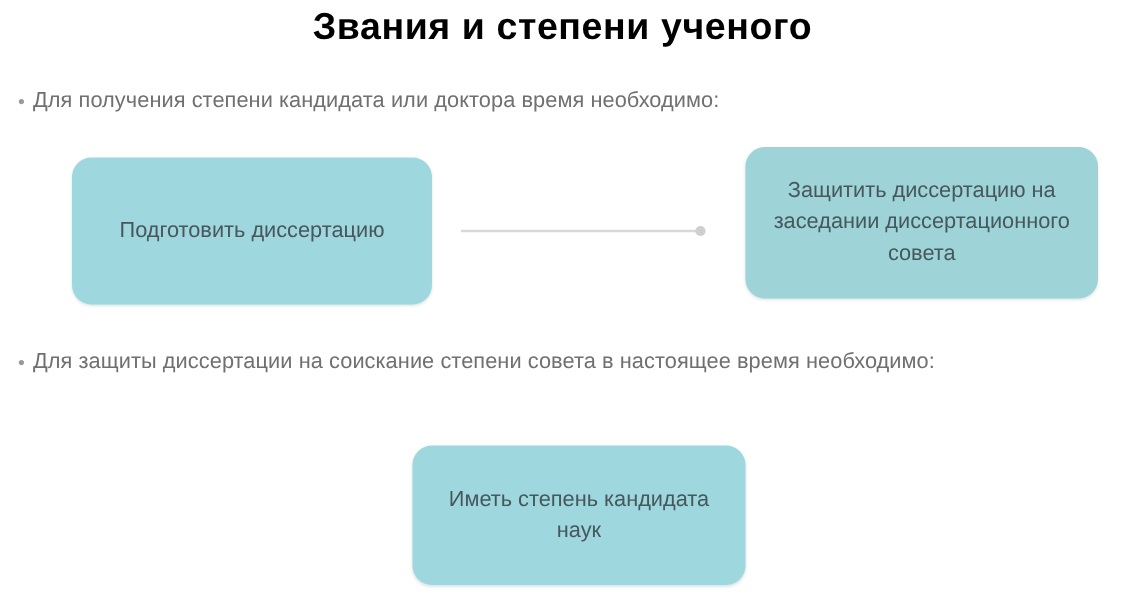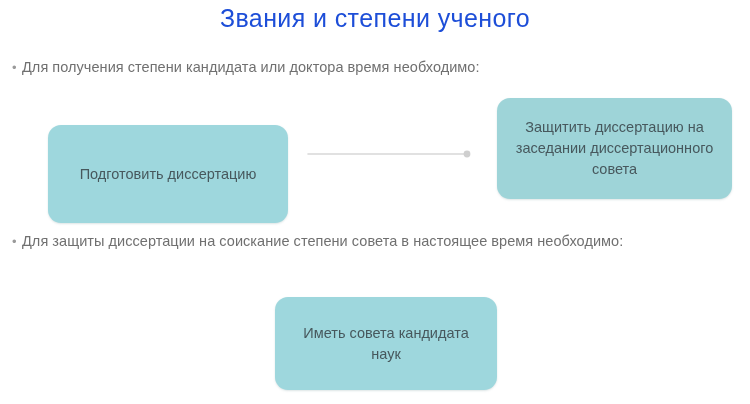--- a/index.html
+++ b/index.html
@@ -19,23 +19,23 @@
     height: 404px;
     background: #ffffff;
   }
   .slide-title {
     position: absolute;
     left: 0;
     top: 4px;
     width: 750px;
     text-align: center;
     font-size: 25px;
-    font-weight: 400;
+    font-weight: 700;
     letter-spacing: 0.4px;
-    color: #1d4ed8;
+    color: #000000;
     white-space: nowrap;
   }
   .bullet-row {
     position: absolute;
     display: flex;
     align-items: flex-start;
     color: #707070;
     font-size: 14.5px;
     line-height: 21px;
   }
@@ -66,21 +66,20 @@
     font-size: 14.5px;
     line-height: 21px;
     padding: 6px 14px;
     box-shadow: 0 1px 2px rgba(120,150,155,0.25);
   }
   .node-prepare {
     left: 48px;
     top: 105px;
     width: 240px;
     height: 98px;
-    margin-top: 20px;
   }
   .node-defend {
     left: 497px;
     top: 98px;
     width: 235px;
     height: 101px;
     background: #9ed4d8;
   }
   .node-candidate {
     left: 275px;
@@ -121,16 +120,16 @@
   <div class="node node-defend">
     <span>Защитить диссертацию на заседании диссертационного совета</span>
   </div>
 
   <div class="bullet-row b2">
     <span class="bullet-dot">•</span>
     <span class="bullet-text">Для защиты диссертации на соискание степени совета в настоящее время необходимо:</span>
   </div>
 
   <div class="node node-candidate">
-    <span>Иметь совета кандидата наук</span>
+    <span>Иметь степень кандидата наук</span>
   </div>
 
 </div>
 
 </body></html>

